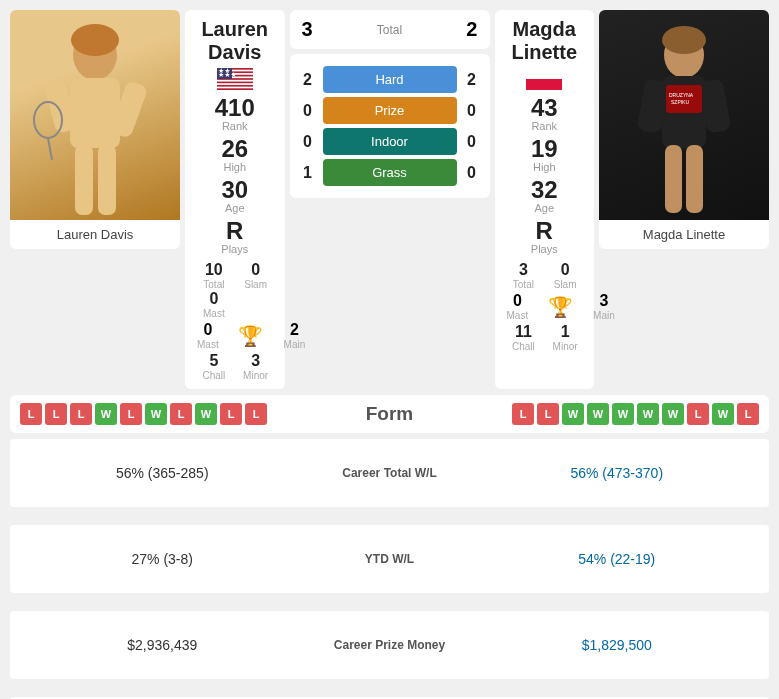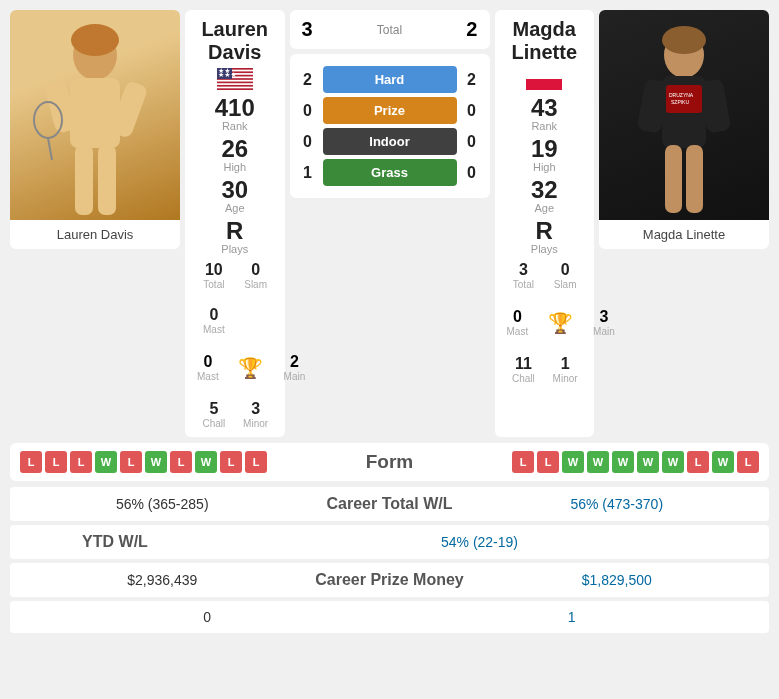--- a/index.html
+++ b/index.html
@@ -20,28 +20,28 @@
       width: 20px;
       text-align: center;
     }
     .court-btn {
       flex: 1;
       margin: 0 5px;
       padding: 6px 10px;
       border: none;
       border-radius: 4px;
       color: white;
-      font-weight: bold;
+      font-weight: normal;
       font-size: 13px;
       cursor: pointer;
       text-align: center;
     }
     .btn-hard { background: #4a90d9; }
     .btn-clay { background: #d4841a; }
-    .btn-indoor { background: #404040; }
+    .btn-indoor { background: #0f766e; }
     .btn-grass { background: #3a8a3a; }
 
     
     .form-section {
       background: white;
       border-radius: 6px;
       padding: 8px 10px;
       display: flex;
       align-items: center;
       margin-bottom: 6px;
@@ -71,33 +71,33 @@
     }
     .badge-l { background: #e05555; }
     .badge-w { background: #4ab04a; }
 
     
     .stats-row {
       background: white;
       border-radius: 4px;
       display: flex;
       align-items: center;
-      margin-bottom: 4px;
-      padding: 8px 15px;
+      margin-bottom: 18px;
+      padding: 26px 15px;
     }
     .stats-row-value-left {
       flex: 1;
       text-align: center;
       font-size: 14px;
       color: #333;
     }
     .stats-row-label {
       width: 180px;
       text-align: center;
-      font-size: 16px;
+      font-size: 12px;
       color: #555;
       font-weight: bold;
     }
     .stats-row-value-right {
       flex: 1;
       text-align: center;
       font-size: 14px;
       color: #0369a1;
     }
 
@@ -133,21 +133,21 @@
       line-height: 1;
     }
     .stat-small {
       font-size: 11px;
       color: #999;
     }
 
     .two-col-stats {
       display: grid;
       grid-template-columns: 1fr 1fr;
-      gap: 16px 8px;
+      gap: 0 8px;
     }
     .two-col-stat {
       text-align: center;
     }
     .two-col-val {
       font-size: 16px;
       font-weight: bold;
       color: #222;
     }
     .two-col-lbl {
@@ -462,20 +462,21 @@
       </div>
   </div>
 
   <div class="stats-row">
     <div class="stats-row-value-left">56% (365-285)</div>
     <div class="stats-row-label">Career Total W/L</div>
     <div class="stats-row-value-right">56% (473-370)</div>
   </div>
 
   <div class="stats-row">
+    <div class="stats-row-value-left">27% (3-8)</div>
     <div class="stats-row-label">YTD W/L</div>
     <div class="stats-row-value-right">54% (22-19)</div>
   </div>
 
   <div class="stats-row">
     <div class="stats-row-value-left">$2,936,439</div>
     <div class="stats-row-label" style="font-weight:bold;">Career Prize Money</div>
     <div class="stats-row-value-right">$1,829,500</div>
   </div>
 

